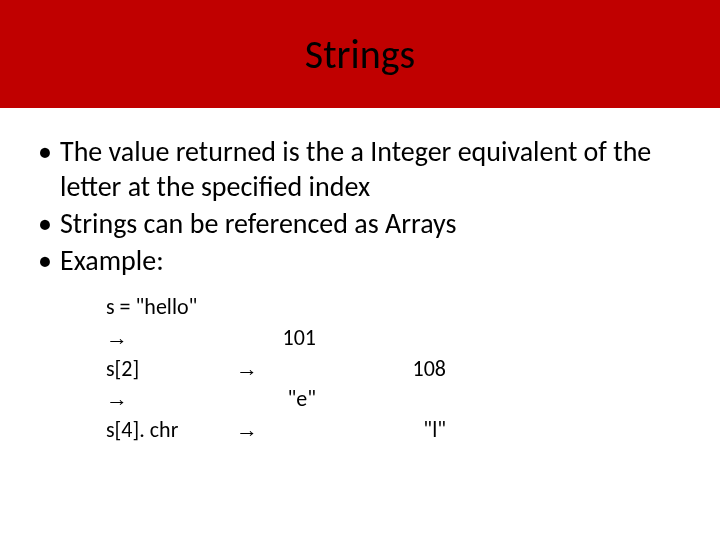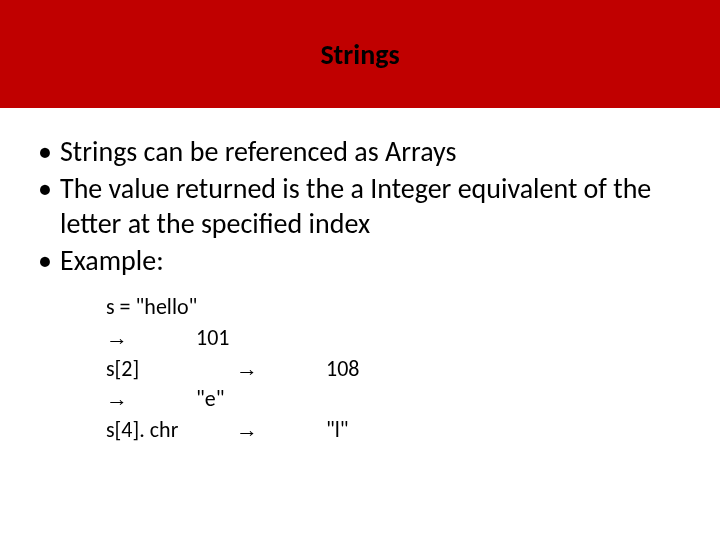--- a/index.html
+++ b/index.html
@@ -1,43 +1,43 @@
 <!DOCTYPE html>
 <html><head>
 <meta charset="utf-8">
 <style>
   * { margin: 0; padding: 0; box-sizing: border-box; }
   html, body { width: 720px; height: 540px; overflow: hidden; font-family: Calibri, "Segoe UI", Arial, sans-serif; background: #fff; }
   .slide { width: 720px; height: 540px; background: #fff; position: relative; }
   .title-bar { width: 100%; height: 108px; background: #c00000; display: flex; align-items: center; justify-content: center; }
-  .title-bar h1 { color: #000; font-weight: 700; font-size: 28px; letter-spacing: 0px; }
+  .title-bar h1 { color: #000; font-weight: 400; font-size: 40px; letter-spacing: 0px; }
   .body { padding: 26px 36px 0 36px; }
   ul.bullets { list-style: none; }
   ul.bullets > li { font-size: 28px; color: #000; line-height: 1.25; padding-left: 24px; position: relative; margin-bottom: 2px; }
   ul.bullets > li::before { content: "•"; position: absolute; left: 2px; top: 0; font-size: 28px; color: #000; }
   .example { margin-left: 70px; margin-top: 14px; font-size: 22px; color: #000; }
   .example-row { display: flex; align-items: baseline; line-height: 1.4; }
   .col-expr  { width: 130px; }
   .col-arrow { width: 90px; text-align: left; }
-  .col-val   { width: 120px; }
+  .col-val   { width: 120px; text-align: right; }
   .arrow { font-family: "Segoe UI Symbol", Arial, sans-serif; }
 </style>
 </head>
 <body>
 
 <div class="slide">
 
   <div class="title-bar">
     <h1>Strings</h1>
   </div>
 
   <div class="body">
     <ul class="bullets">
+      <li>The value returned is the a Integer equivalent of the letter at the specified index</li>
       <li>Strings can be referenced as Arrays</li>
-      <li>The value returned is the a Integer equivalent of the letter at the specified index</li>
       <li>Example:</li>
     </ul>
 
     <div class="example">
       <div class="example-row">
         <span class="col-expr">s = "hello"</span>
       </div>
       <div class="example-row">
         <span class="col-arrow arrow">→</span>
         <span class="col-val">101</span>

